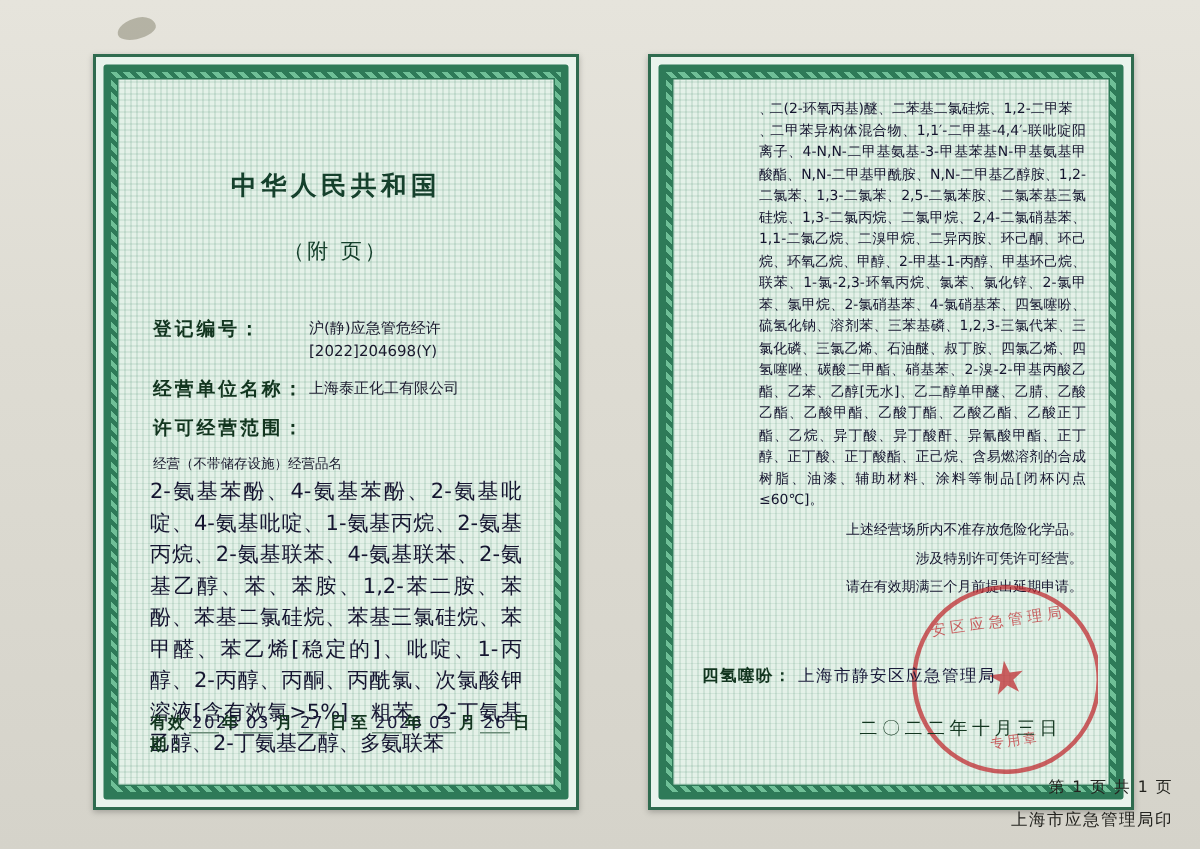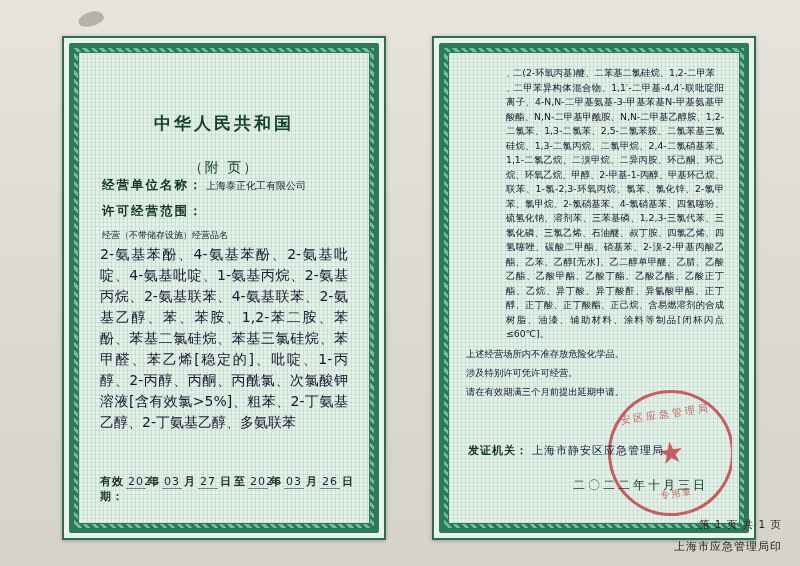--- a/index.html
+++ b/index.html
@@ -139,20 +139,21 @@
   .chem-list li{margin:0;padding:0;list-style:none;}
   .chem-list .bullet{
     display:inline-block;
     width:7px;
   }
   .tail-note{
     margin:5px 10px 0 10px;
     font-size:9.3px;
     line-height:1.55;
     color:#14142e;
+    text-align:right;
   }
   .issuer-row{
     position:absolute;
     left:12px;bottom:58px;
     font-size:11px;
     color:#12351f;
     letter-spacing:1px;
     font-weight:bold;
   }
   .issuer-row .org{
@@ -236,20 +237,24 @@
   <div class="smudge"></div>
 
   <div class="cert" id="cert-left">
     <div class="frame-outer"></div>
     <div class="frame-inner"></div>
     <div class="content">
 
       <div class="nation-title">中华人民共和国</div>
       <div class="sub-title">（附 页）</div>
 
+      <div class="field-row first">
+        <div class="field-label">登记编号：</div>
+        <div class="field-value">沪(静)应急管危经许[2022]204698(Y)</div>
+      </div>
 
       <div class="field-row">
         <div class="field-label">经营单位名称：</div>
         <div class="field-value">上海泰正化工有限公司</div>
       </div>
 
       <div class="field-row">
         <div class="field-label">许可经营范围：</div>
       </div>
 
@@ -294,21 +299,21 @@
       <div class="tail-note">涉及特别许可凭许可经营。</div>
       <div class="tail-note">请在有效期满三个月前提出延期申请。</div>
 
       <div class="seal">
         <div class="seal-top">安区应急管理局</div>
         <div class="star">★</div>
         <div class="seal-bottom">专用章</div>
       </div>
 
       <div class="issuer-row">
-        <span>发证机关：</span><span class="org">上海市静安区应急管理局</span>
+        <span>四氢噻吩：</span><span class="org">上海市静安区应急管理局</span>
       </div>
 
       <div class="date-row">二〇二二年十月三日</div>
 
     </div>
   </div>
 
   <div class="footer-page">第 1 页 共 1 页</div>
   <div class="footer-org">上海市应急管理局印</div>
 

